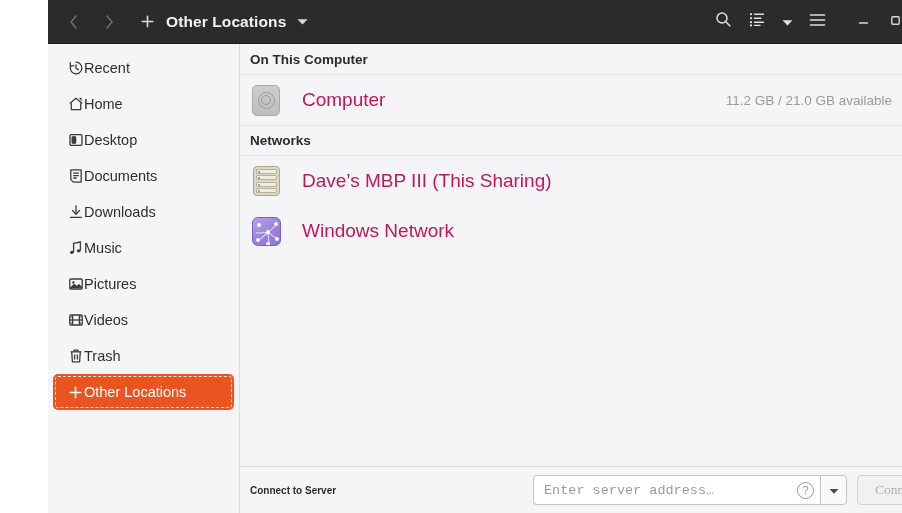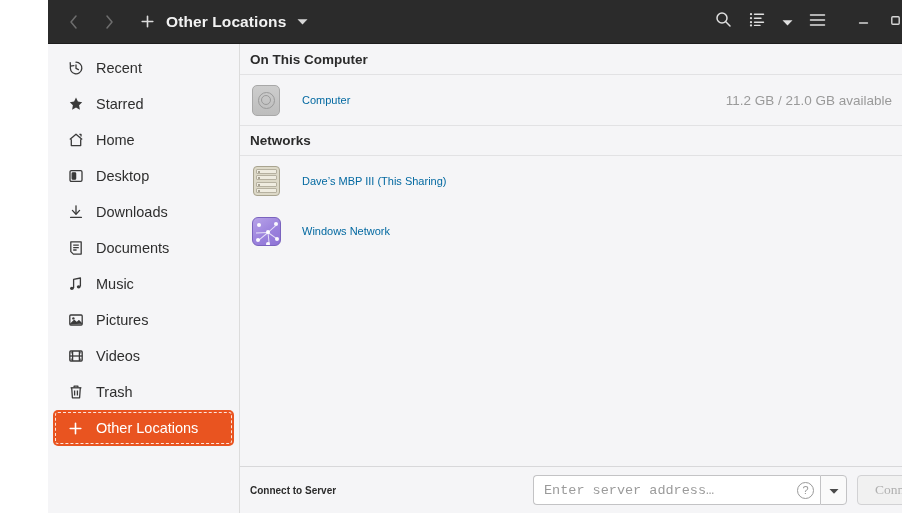--- a/index.html
+++ b/index.html
@@ -94,21 +94,20 @@
     border-right: 1px solid #dcdcdc;
     padding-top: 6px;
     display: flex;
     flex-direction: column;
   }
   .side-item {
     height: 36px;
     display: flex;
     align-items: center;
     padding: 0 10px 0 14px;
-    gap: 12px;
     color: #2e2e2e;
     font-size: 14.5px;
     border-radius: 5px;
     margin: 0 5px;
   }
   .side-icon {
     width: 17px; height: 17px;
     display: flex; align-items: center; justify-content: center;
     color: #3a3a3a;
     flex-shrink: 0;
@@ -155,22 +154,22 @@
     align-items: center;
     padding: 0 14px 0 10px;
   }
   .loc-icon {
     width: 32px; height: 32px;
     flex-shrink: 0;
     display: flex; align-items: center; justify-content: center;
     margin-right: 20px;
   }
   .loc-name {
-    font-size: 11px;
-    color: #0369a1;
+    font-size: 19px;
+    color: #be185d;
     white-space: nowrap;
   }
   .loc-spacer { flex: 1; }
   .loc-meta {
     font-size: 13.5px;
     color: #9a9a9a;
     white-space: nowrap;
     text-align: right;
   }
   .loc-path {
@@ -438,28 +437,20 @@
         <span class="side-icon">
           <svg width="16" height="16" viewBox="0 0 16 16" fill="none" stroke="currentColor" stroke-width="1.3" stroke-linecap="round">
               <path d="M8 2.2 A5.8 5.8 0 1 1 2.6 6"></path>
               <path d="M2.2 2.6 L2.4 6.1 L5.9 5.6"></path>
               <path d="M8 5 L8 8.3 L10.4 9.6"></path>
             </svg>
         </span>
         <span class="side-label">Recent</span>
       </div>
 
-      <div class="side-item">
-        <span class="side-icon">
-          <svg width="16" height="16" viewBox="0 0 16 16" fill="currentColor">
-              <path d="M8 1.6 L9.9 5.6 L14.2 6.2 L11.1 9.3 L11.9 13.7 L8 11.6 L4.1 13.7 L4.9 9.3 L1.8 6.2 L6.1 5.6 Z"></path>
-            </svg>
-        </span>
-        <span class="side-label">Starred</span>
-      </div>
 
       <div class="side-item">
         <span class="side-icon">
           <svg width="16" height="16" viewBox="0 0 16 16" fill="none" stroke="currentColor" stroke-width="1.3" stroke-linejoin="round">
               <path d="M1.8 7.4 L8 2.2 L14.2 7.4"></path>
               <path d="M3.3 7.2 L3.3 13.6 L12.7 13.6 L12.7 7.2"></path>
               <path d="M11.4 2.4 L13 2.4 L13 4.6"></path>
             </svg>
         </span>
         <span class="side-label">Home</span>
@@ -470,37 +461,37 @@
           <svg width="16" height="16" viewBox="0 0 16 16" fill="none" stroke="currentColor" stroke-width="1.3">
               <rect x="2" y="2.6" width="12" height="10.8" rx="1.3"></rect>
               <rect x="4.2" y="4.8" width="3.4" height="6.4" rx="0.6" fill="currentColor"></rect>
             </svg>
         </span>
         <span class="side-label">Desktop</span>
       </div>
 
       <div class="side-item">
         <span class="side-icon">
+          <svg width="16" height="16" viewBox="0 0 16 16" fill="none" stroke="currentColor" stroke-width="1.3" stroke-linejoin="round">
+              <path d="M2.8 1.9 L13.2 1.9 L13.2 14.1 L5.4 14.1 L2.8 11.6 Z"></path>
+              <path d="M5.2 5.2 L10.8 5.2 M5.2 7.6 L10.8 7.6 M5.2 10 L8.6 10"></path>
+            </svg>
+        </span>
+        <span class="side-label">Documents</span>
+      </div>
+
+      <div class="side-item">
+        <span class="side-icon">
           <svg width="16" height="16" viewBox="0 0 16 16" fill="none" stroke="currentColor" stroke-width="1.3" stroke-linecap="round" stroke-linejoin="round">
               <path d="M8 1.8 L8 9.6"></path>
               <path d="M4.4 6.4 L8 10.2 L11.6 6.4"></path>
               <path d="M2.6 13.4 L13.4 13.4"></path>
             </svg>
         </span>
         <span class="side-label">Downloads</span>
-      </div>
-
-      <div class="side-item">
-        <span class="side-icon">
-          <svg width="16" height="16" viewBox="0 0 16 16" fill="none" stroke="currentColor" stroke-width="1.3" stroke-linejoin="round">
-              <path d="M2.8 1.9 L13.2 1.9 L13.2 14.1 L5.4 14.1 L2.8 11.6 Z"></path>
-              <path d="M5.2 5.2 L10.8 5.2 M5.2 7.6 L10.8 7.6 M5.2 10 L8.6 10"></path>
-            </svg>
-        </span>
-        <span class="side-label">Documents</span>
       </div>
 
       <div class="side-item">
         <span class="side-icon">
           <svg width="16" height="16" viewBox="0 0 16 16" fill="none" stroke="currentColor" stroke-width="1.3" stroke-linejoin="round">
               <path d="M5.6 12 L5.6 3.4 L12.4 2 L12.4 10.4"></path>
               <ellipse cx="3.9" cy="12.3" rx="1.9" ry="1.6" fill="currentColor" stroke="none"></ellipse>
               <ellipse cx="10.7" cy="10.8" rx="1.9" ry="1.6" fill="currentColor" stroke="none"></ellipse>
             </svg>
         </span>

